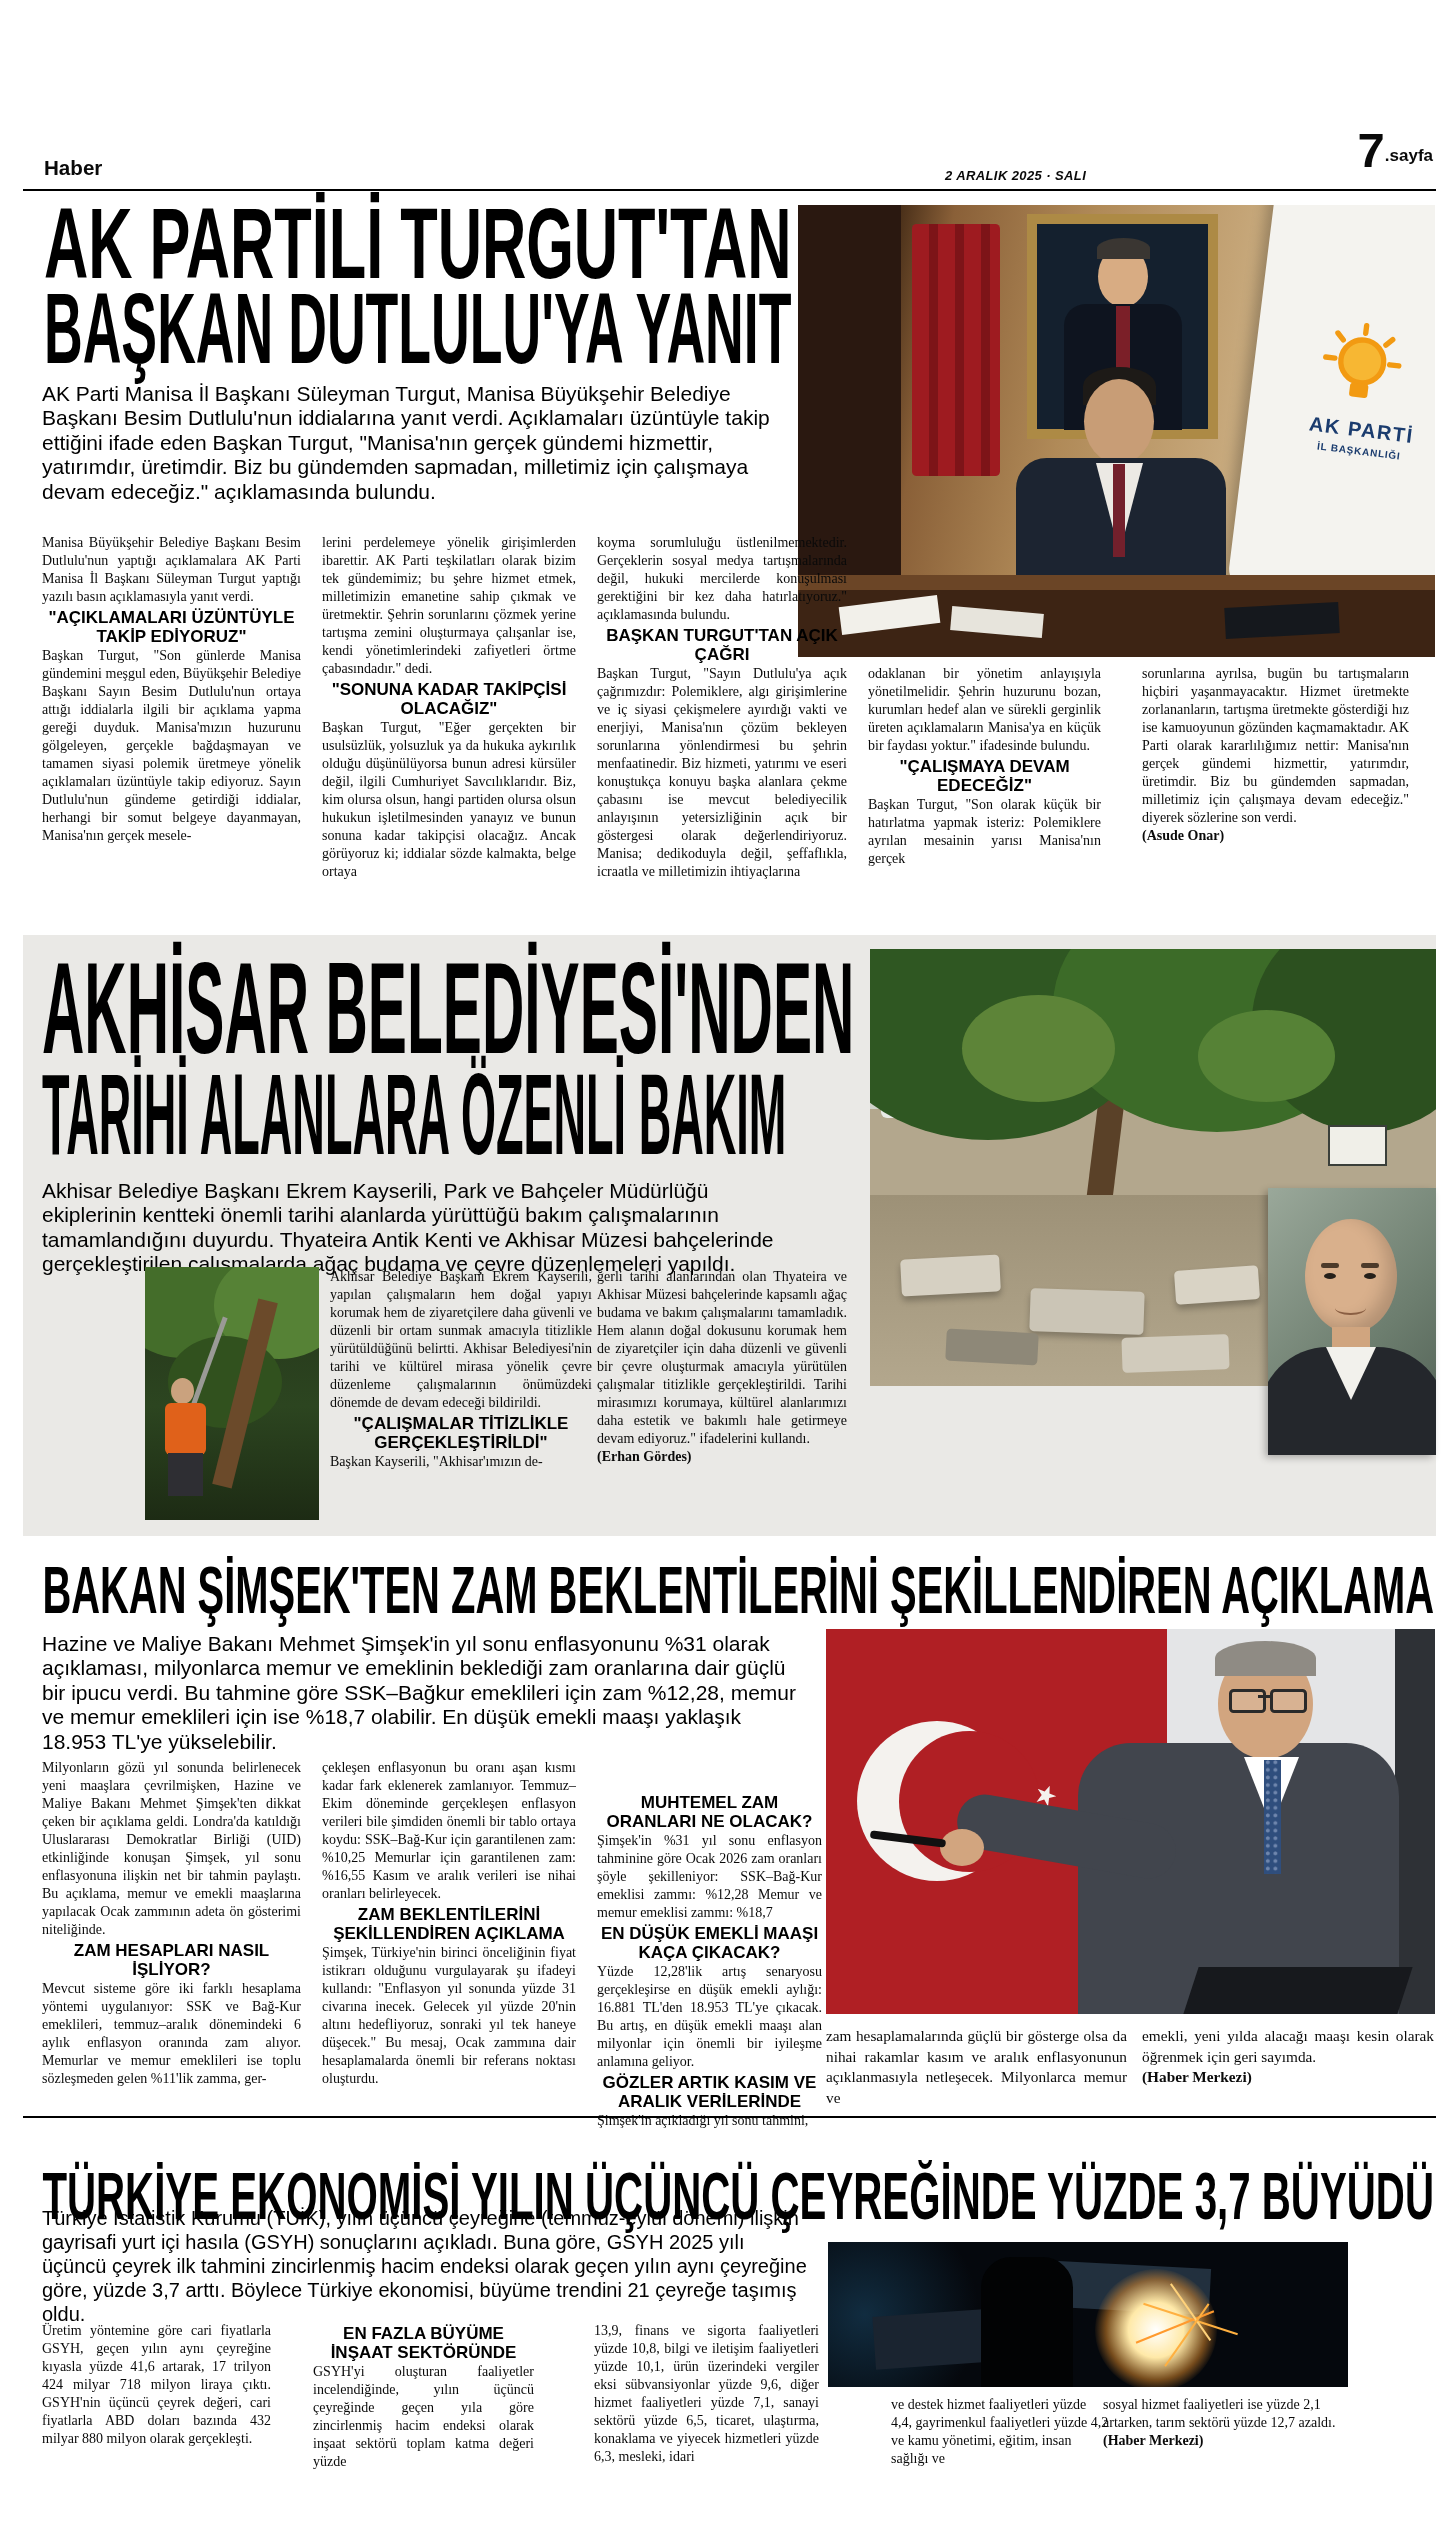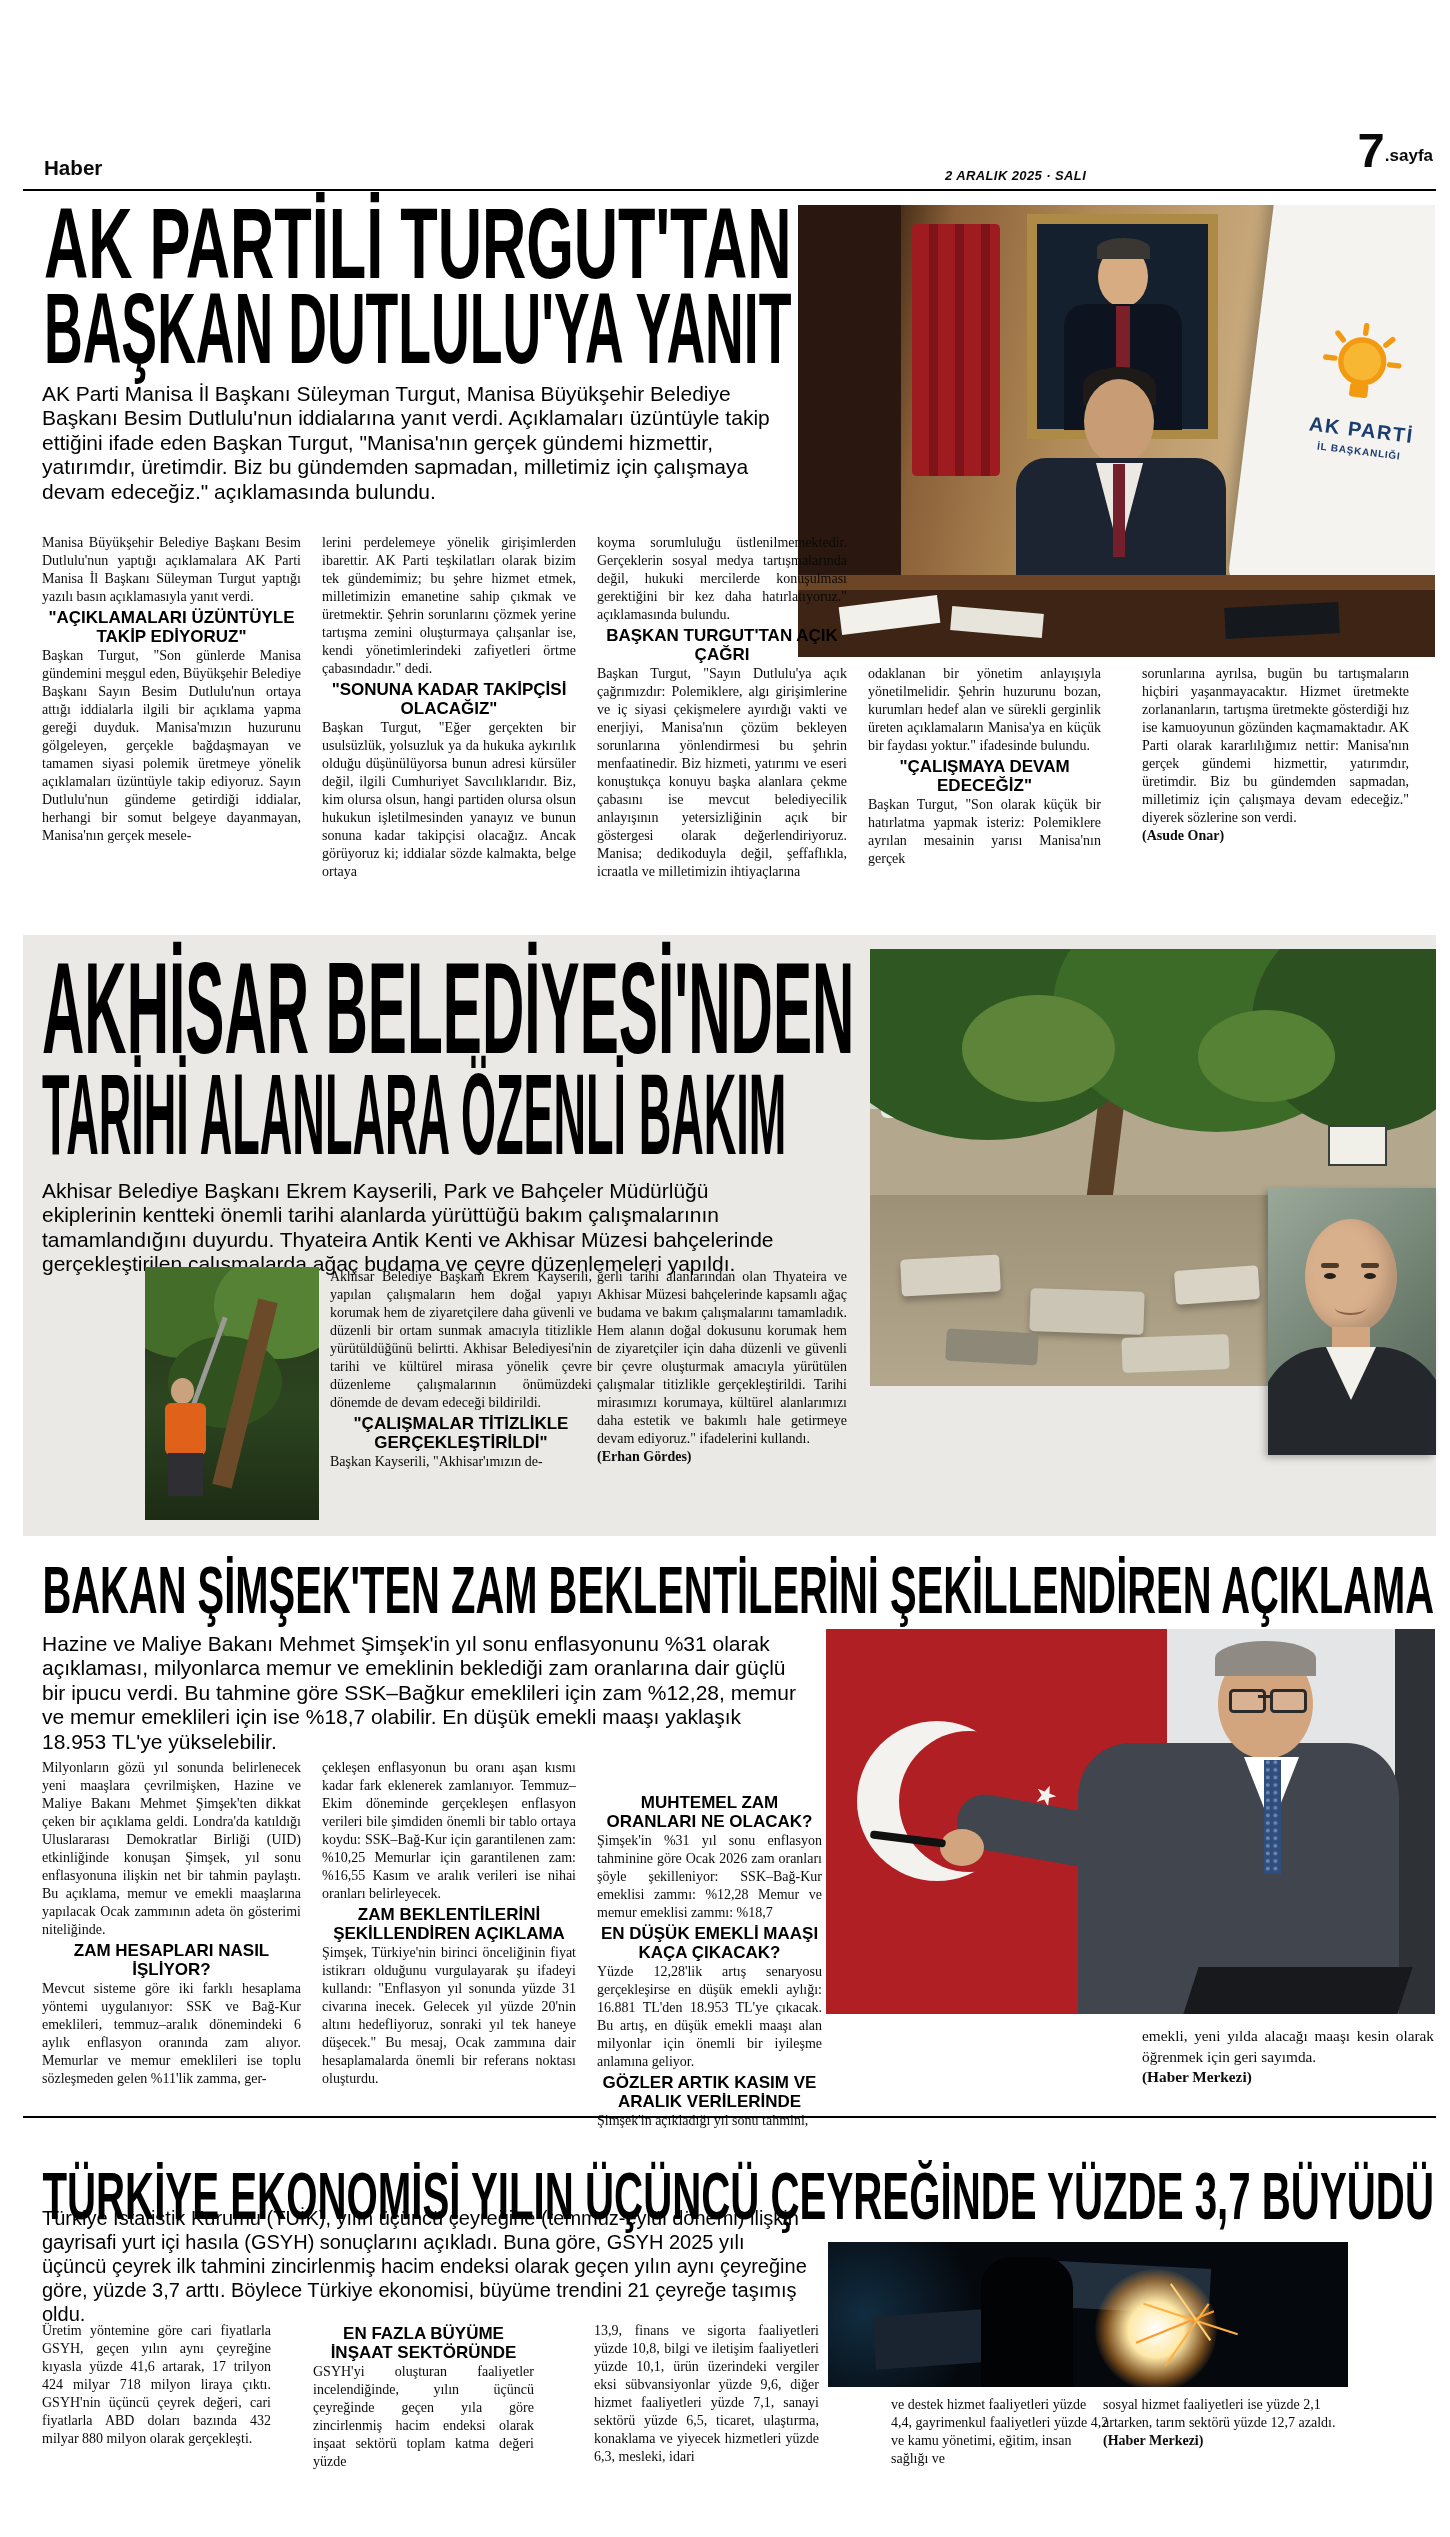--- a/index.html
+++ b/index.html
@@ -216,20 +216,23 @@
     <p>Şimşek, Türkiye'nin birinci önceliğinin fiyat istikrarı olduğunu vurgulayarak şu ifadeyi kullandı: "Enflasyon yıl sonunda yüzde 31 civarına inecek. Gelecek yıl yüzde 20'nin altını hedefliyoruz, sonraki yıl tek haneye düşecek." Bu mesaj, Ocak zammına dair hesaplamalarda önemli bir referans noktası oluşturdu.</p>
   </div>
   <div class="abs col" style="left:597px;top:1791px;width:225px;height:353px;">
     <h4>MUHTEMEL ZAM ORANLARI NE OLACAK?</h4>
     <p>Şimşek'in %31 yıl sonu enflasyon tahminine göre Ocak 2026 zam oranları şöyle şekilleniyor: SSK–Bağ-Kur emeklisi zammı: %12,28 Memur ve memur emeklisi zammı: %18,7</p>
     <h4>EN DÜŞÜK EMEKLİ MAAŞI KAÇA ÇIKACAK?</h4>
     <p>Yüzde 12,28'lik artış senaryosu gerçekleşirse en düşük emekli aylığı: 16.881 TL'den 18.953 TL'ye çıkacak. Bu artış, en düşük emekli maaşı alan milyonlar için önemli bir iyileşme anlamına geliyor.</p>
     <h4>GÖZLER ARTIK KASIM VE ARALIK VERİLERİNDE</h4>
     <p>Şimşek'in açıkladığı yıl sonu tahmini,</p>
   </div>
+  <div class="abs col" style="left:826px;top:2026px;width:301px;height:85px;">
+    <p style="font-size:15.3px;line-height:20.6px;">zam hesaplamalarında güçlü bir gösterge olsa da nihai rakamlar kasım ve aralık enflasyonunun açıklanmasıyla netleşecek.  Milyonlarca memur ve</p>
+  </div>
   <div class="abs col" style="left:1142px;top:2026px;width:292px;height:85px;">
     <p style="font-size:15.3px;line-height:20.6px;">emekli, yeni yılda alacağı maaşı kesin olarak öğrenmek için geri sayımda.</p>
     <p class="byline" style="font-size:15.3px;line-height:20.6px;">(Haber Merkezi)</p>
   </div>
 
   <div class="abs rule" style="left:23px;top:2116px;width:1413px;height:2.3px;"></div>
 
   <svg class="hl abs" style="left:42px;top:2169px;" width="1400" height="61" viewBox="0 0 1835 80">
     <text x="0" y="65" font-size="88" textLength="1825" lengthAdjust="spacingAndGlyphs">TÜRKİYE EKONOMİSİ YILIN ÜÇÜNCÜ ÇEYREĞİNDE YÜZDE 3,7 BÜYÜDÜ</text>
   </svg>

